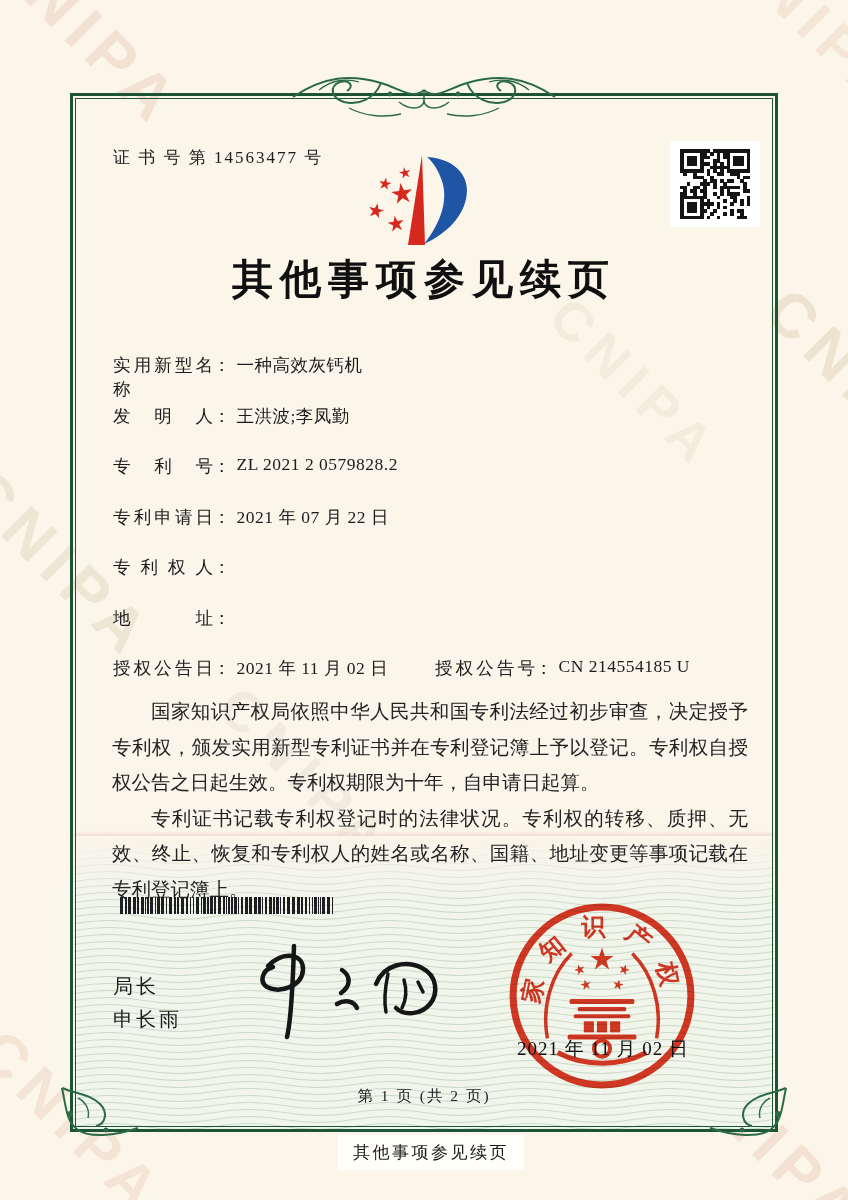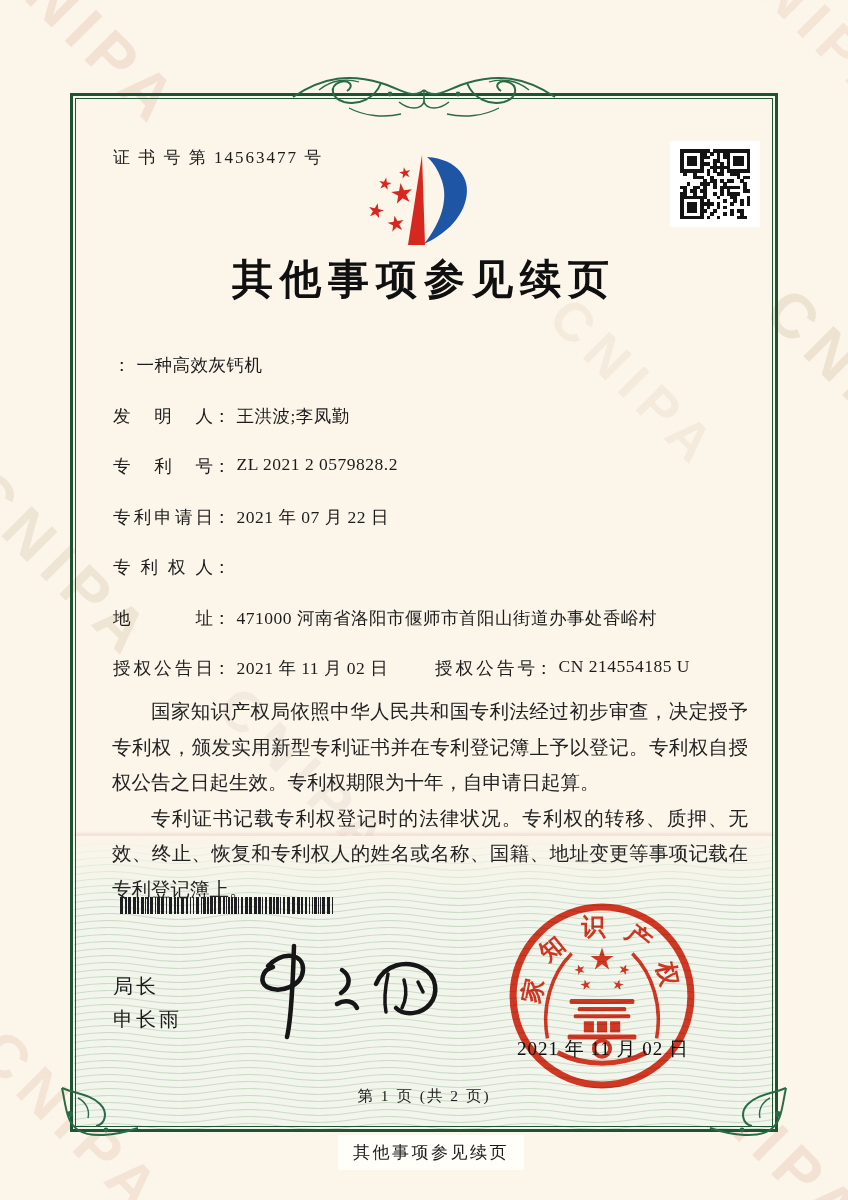--- a/index.html
+++ b/index.html
@@ -370,20 +370,21 @@
       <div style="left: 56.6667px; top: 66.6667px; width: 3.63333px; height: 3.63333px;"></div>
       <div style="left: 60px; top: 66.6667px; width: 3.63333px; height: 3.63333px;"></div>
       <div style="left: 63.3333px; top: 66.6667px; width: 3.63333px; height: 3.63333px;"></div>
     </div>
 </div>
 
 <div class="title">其他事项参见续页</div>
 
 <div class="fields">
   <div class="frow">
+    <span class="flabel">实用新型名称</span>
       <span class="fcolon">：</span>
     <span class="fvalue">一种高效灰钙机</span>
   </div>
   <div class="frow">
     <span class="flabel">发明人</span>
       <span class="fcolon">：</span>
     <span class="fvalue">王洪波;李凤勤</span>
   </div>
   <div class="frow">
     <span class="flabel">专利号</span>
@@ -395,21 +396,20 @@
       <span class="fcolon">：</span>
     <span class="fvalue">2021 年 07 月 22 日</span>
   </div>
   <div class="frow">
     <span class="flabel">专利权人</span>
       <span class="fcolon">：</span>
   </div>
   <div class="frow">
     <span class="flabel">地址</span>
       <span class="fcolon">：</span>
-    <span class="fvalue">471000  河南省洛阳市偃师市首阳山街道办事处香峪村</span>
   </div>
   <div class="frow">
     <span class="flabel">授权公告日</span>
       <span class="fcolon">：</span>
     <span class="fvalue">2021 年 11 月 02 日</span>
     <span class="fgroup2">
       <span class="flabel">授权公告号</span>
         <span class="fcolon">：</span>
       <span class="fvalue">CN 214554185 U</span>
     </span>

